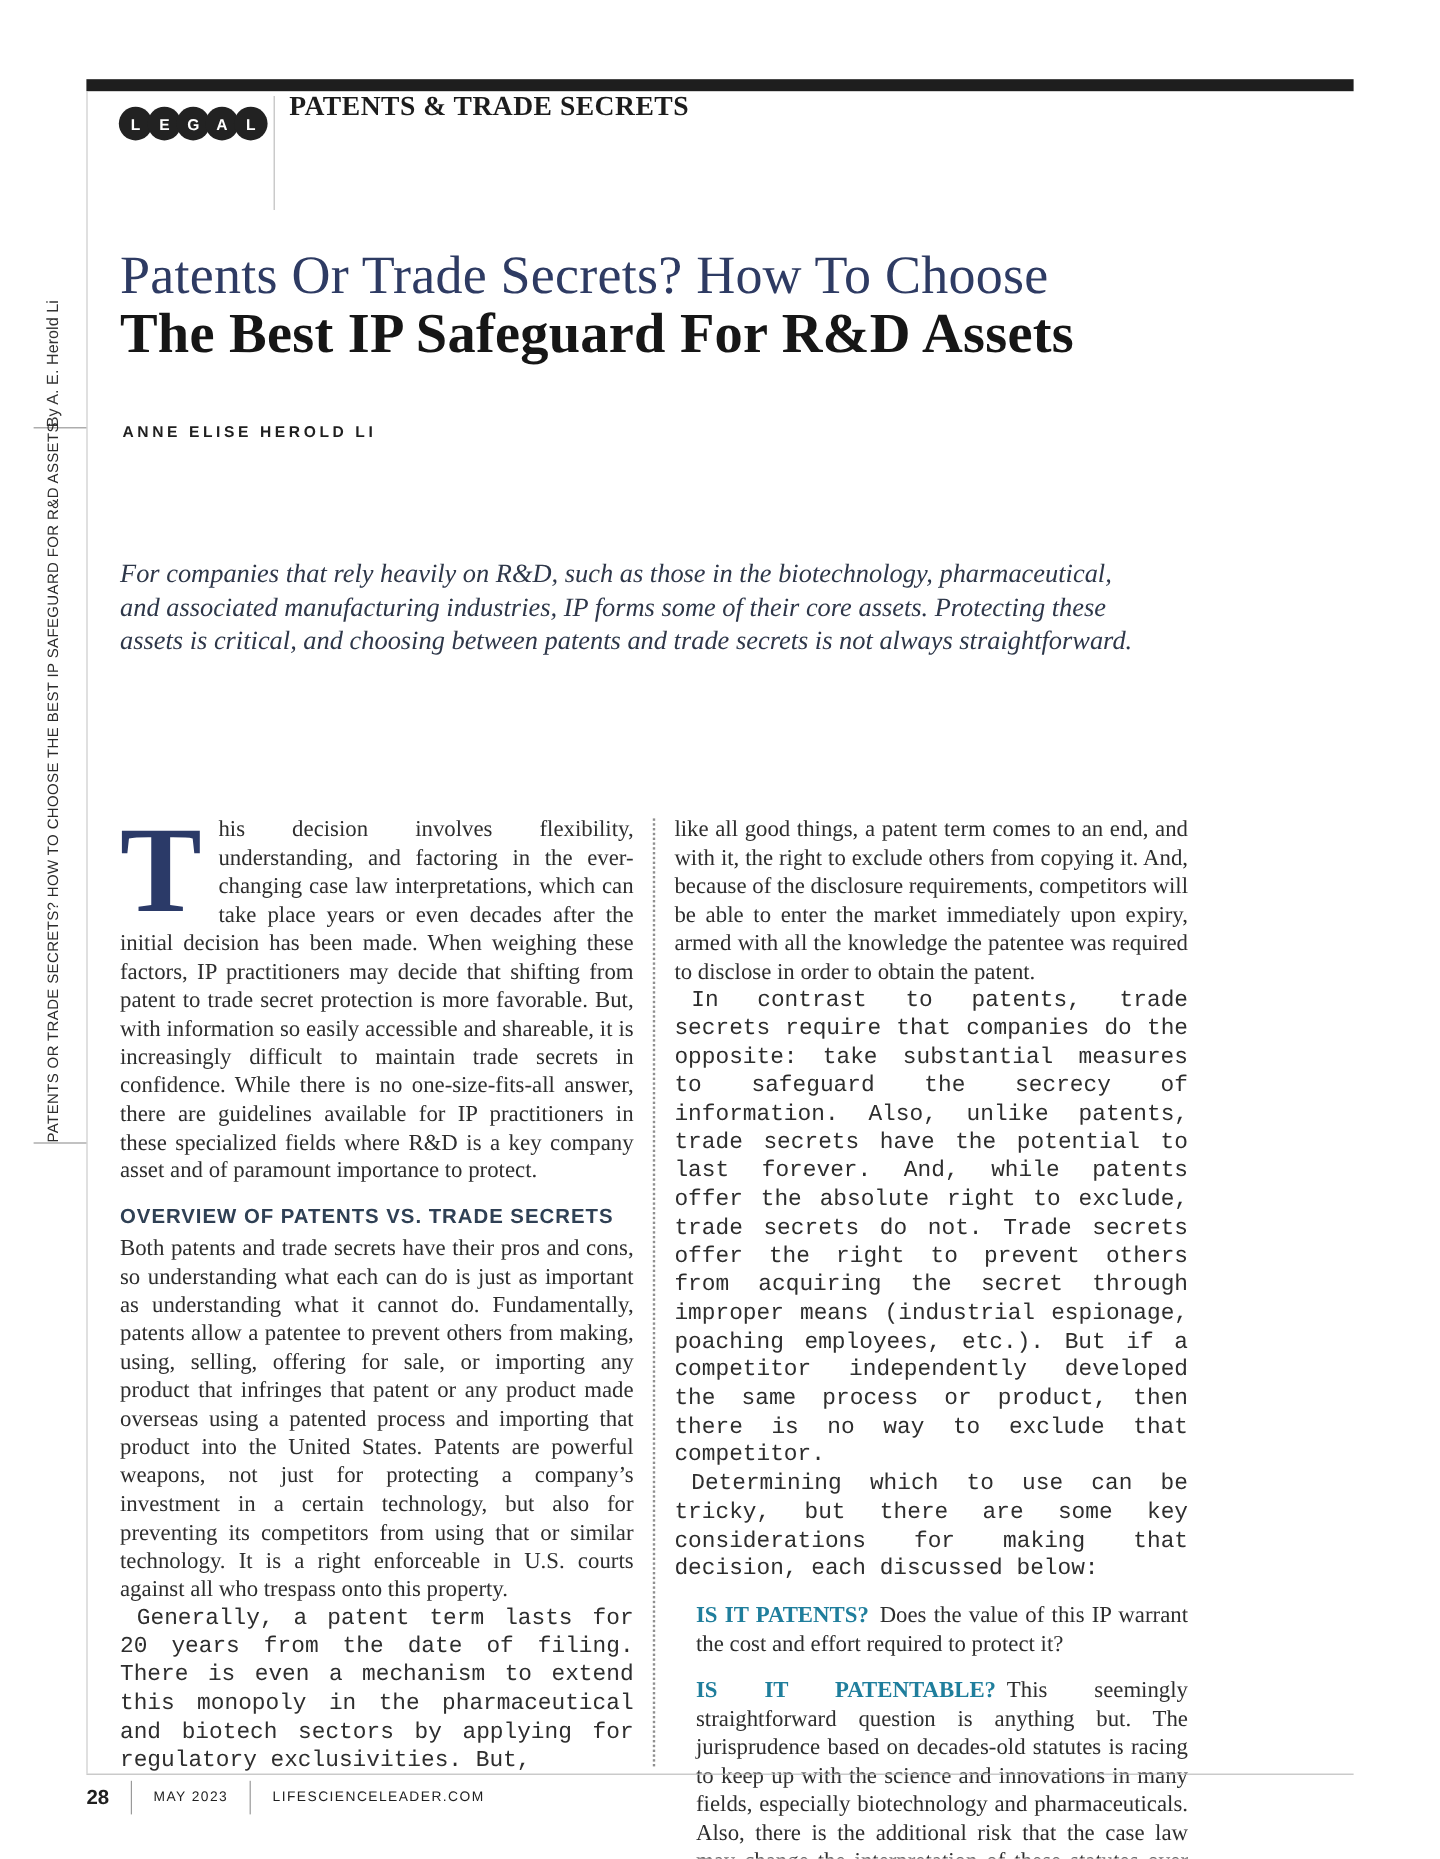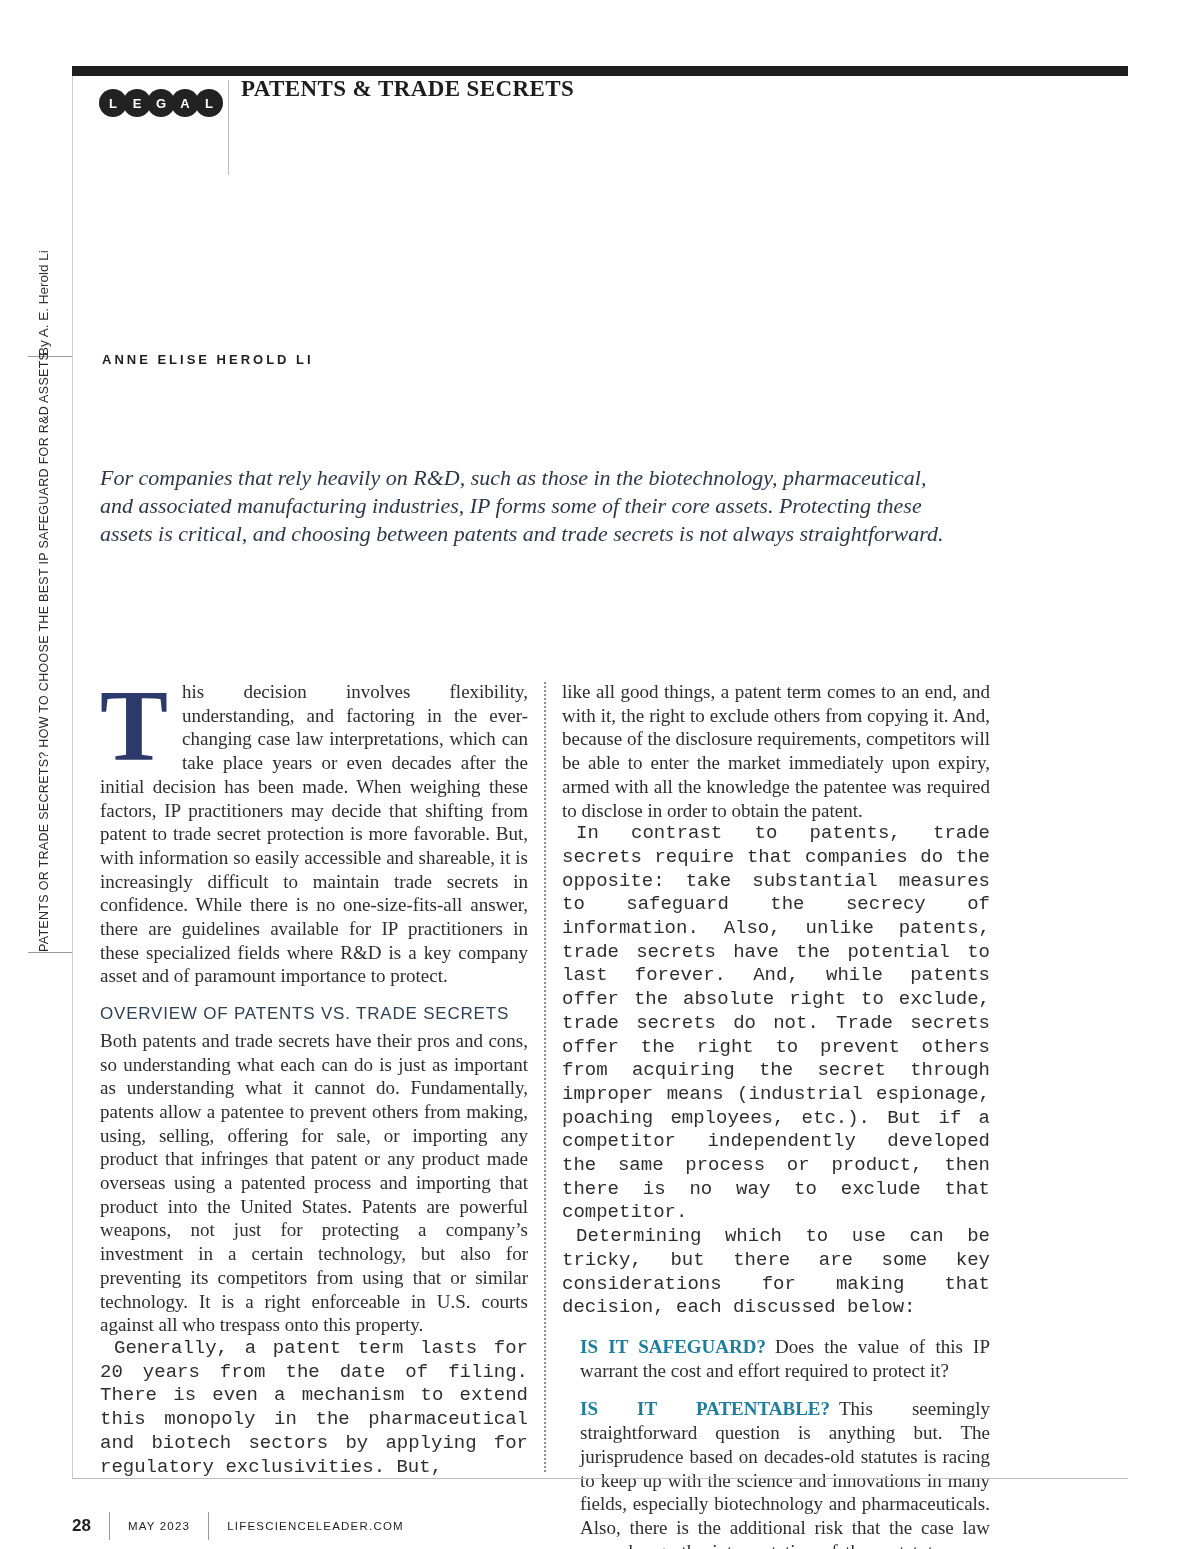--- a/index.html
+++ b/index.html
@@ -40,29 +40,29 @@
   .col{position:absolute;top:680px;width:428px;font-size:19px;line-height:23.7px;
     text-align:justify;color:#2e2e2e;}
   .col-left{left:100px;}
   .col-right{left:562px;}
   .col-div{position:absolute;left:544px;top:682px;height:790px;width:0;
     border-left:2px dotted #8f8f8f;}
   .col p{margin:0;}
   .col p.ind{text-indent:14px;font-family:Liberation Mono, monospace;}
   .dropcap{float:left;font-size:102px;line-height:80px;font-weight:bold;
     color:#2b3a68;margin:6px 14px 0 0;}
-  .sec-head{font-family:"Liberation Sans", sans-serif;font-weight:400;font-size:17px;
+  .sec-head{font-family:"Liberation Sans", sans-serif;font-weight:700;font-size:17px;
     letter-spacing:0.8px;color:#2f4054;margin:14px 0 3px 0 !important;text-align:left;}
   .qblock{margin:15px 0 0 18px !important;}
   .qlabel{font-weight:bold;color:#1f7e9c;margin-right:9px;}
 
   
   .foot-rule{position:absolute;left:72px;top:1478px;width:1056px;height:1px;background:#bdbdbd;}
   .footer{position:absolute;left:72px;top:1484px;display:flex;align-items:center;
-    font-family:"Liberation Sans", sans-serif;color:#1f1f1f;margin-top:28px;}
+    font-family:"Liberation Sans", sans-serif;color:#1f1f1f;}
   .footer .pageno{font-weight:bold;font-size:17px;}
   .footer .fdiv{width:1px;height:28px;background:#9a9a9a;margin:0 18px;}
   .footer .fsmall{font-size:11.5px;letter-spacing:1.2px;}
 </style>
 </head>
 <body>
 
 <div class="page">
 
   <div class="top-bar"></div>
@@ -75,37 +75,41 @@
   </div>
   <div class="hdr-divider"></div>
   <div class="hdr-title">PATENTS &amp; TRADE SECRETS</div>
 
   <div class="side-rule"></div>
   <div class="side-byline vert">By A. E. Herold Li</div>
   <div class="side-tick tick1"></div>
   <div class="side-title vert">PATENTS OR TRADE SECRETS? HOW TO CHOOSE THE BEST IP SAFEGUARD FOR R&amp;D ASSETS</div>
   <div class="side-tick tick2"></div>
 
+  <div class="title">
+    <div class="l1">Patents Or Trade Secrets? How To Choose</div>
+    <div class="l2">The Best IP Safeguard For R&amp;D Assets</div>
+  </div>
   <div class="author">ANNE ELISE HEROLD LI</div>
   <div class="intro">For companies that rely heavily on R&amp;D, such as those in the biotechnology, pharmaceutical, and associated manufacturing industries, IP forms some of their core assets. Protecting these assets is critical, and choosing between patents and trade secrets is not always straightforward.</div>
 
   <div class="col col-left">
     <p><span class="dropcap">T</span><span>his decision involves flexibility, understanding, and factoring in the ever-changing case law interpretations, which can take place years or even decades after the initial decision has been made. When weighing these factors, IP practitioners may decide that shifting from patent to trade secret protection is more favorable. But, with information so easily accessible and shareable, it is increasingly difficult to maintain trade secrets in confidence. While there is no one-size-fits-all answer, there are guidelines available for IP practitioners in these specialized fields where R&amp;D is a key company asset and of paramount importance to protect.</span></p>
     <p class="sec-head">OVERVIEW OF PATENTS VS. TRADE SECRETS</p>
     <p>Both patents and trade secrets have their pros and cons, so understanding what each can do is just as important as understanding what it cannot do. Fundamentally, patents allow a patentee to prevent others from making, using, selling, offering for sale, or importing any product that infringes that patent or any product made overseas using a patented process and importing that product into the United States. Patents are powerful weapons, not just for protecting a company’s investment in a certain technology, but also for preventing its competitors from using that or similar technology. It is a right enforceable in U.S. courts against all who trespass onto this property.</p>
     <p class="ind">Generally, a patent term lasts for 20 years from the date of filing. There is even a mechanism to extend this monopoly in the pharmaceutical and biotech sectors by applying for regulatory exclusivities. But,</p>
   </div>
 
   <div class="col-div"></div>
 
   <div class="col col-right">
     <p>like all good things, a patent term comes to an end, and with it, the right to exclude others from copying it. And, because of the disclosure requirements, competitors will be able to enter the market immediately upon expiry, armed with all the knowledge the patentee was required to disclose in order to obtain the patent.</p>
     <p class="ind">In contrast to patents, trade secrets require that companies do the opposite: take substantial measures to safeguard the secrecy of information. Also, unlike patents, trade secrets have the potential to last forever. And, while patents offer the absolute right to exclude, trade secrets do not. Trade secrets offer the right to prevent others from acquiring the secret through improper means (industrial espionage, poaching employees, etc.). But if a competitor independently developed the same process or product, then there is no way to exclude that competitor.</p>
     <p class="ind">Determining which to use can be tricky, but there are some key considerations for making that decision, each discussed below:</p>
-    <p class="qblock"><span class="qlabel">IS IT SAFEGUARD?</span><span>Does the value of this IP warrant the cost and effort required to protect it?</span></p>
+    <p class="qblock"><span class="qlabel">IS IT PATENTS?</span><span>Does the value of this IP warrant the cost and effort required to protect it?</span></p>
     <p class="qblock"><span class="qlabel">IS IT PATENTABLE?</span><span>This seemingly straightforward question is anything but. The jurisprudence based on decades-old statutes is racing to keep up with the science and innovations in many fields, especially biotechnology and pharmaceuticals. Also, there is the additional risk that the case law may change the interpretation of these statutes over time, rendering previously valuable patents invalid and, therefore, worthless. Even using all</span></p>
   </div>
 
   <div class="foot-rule"></div>
   <div class="footer">
     <span class="pageno">28</span>
     <span class="fdiv"></span>
     <span class="fsmall">MAY 2023</span>
     <span class="fdiv"></span>
     <span class="fsmall">LIFESCIENCELEADER.COM</span>

